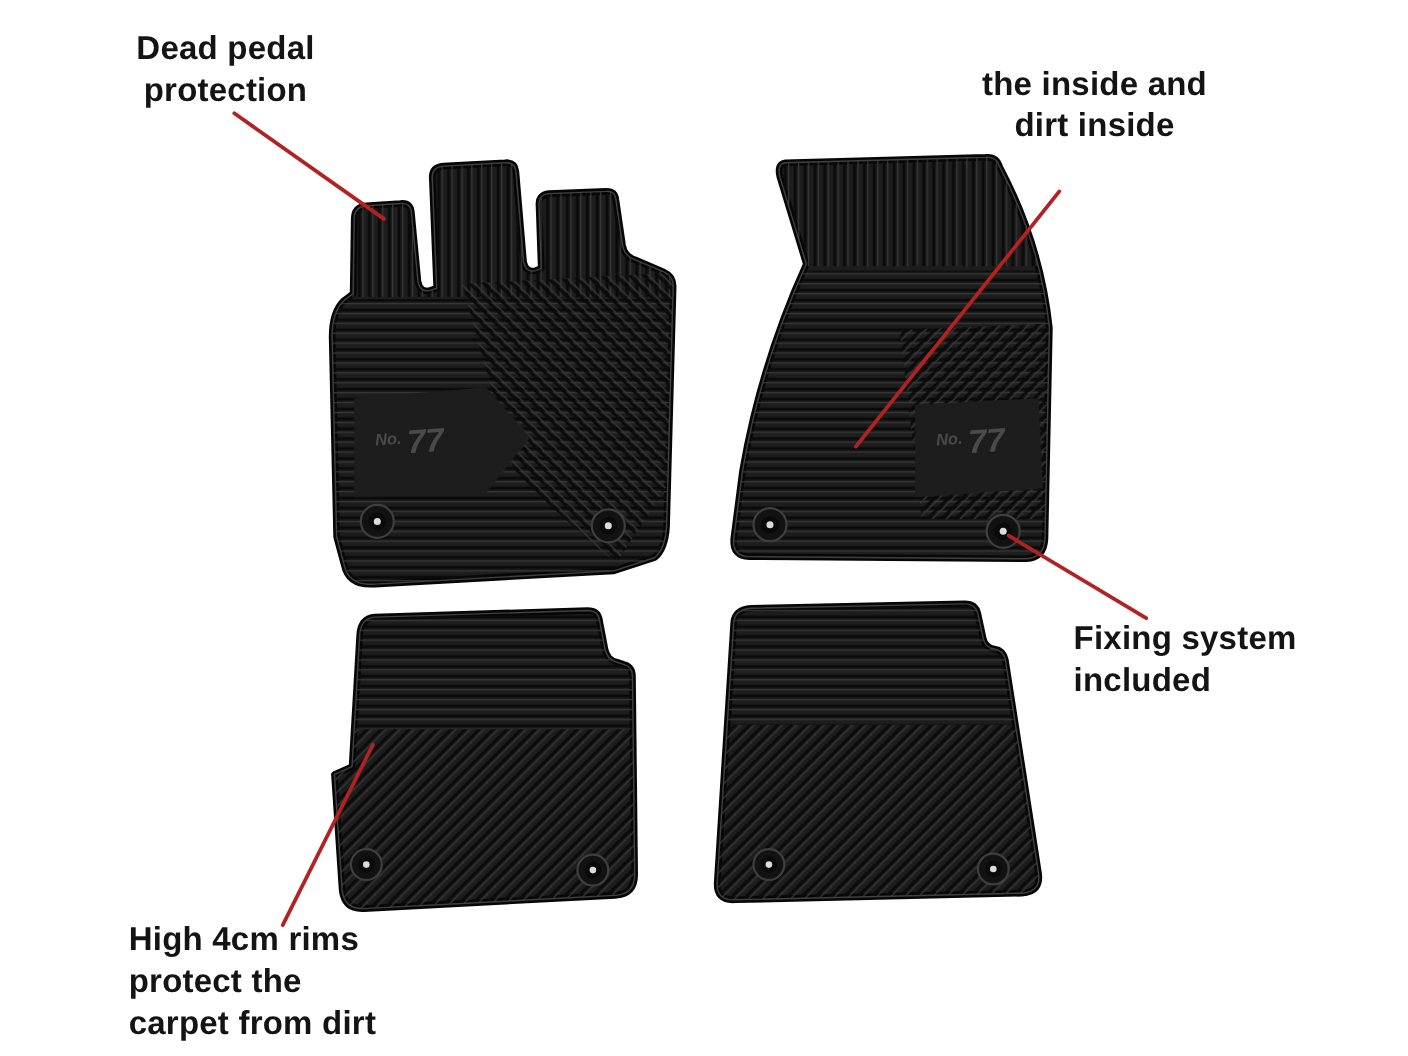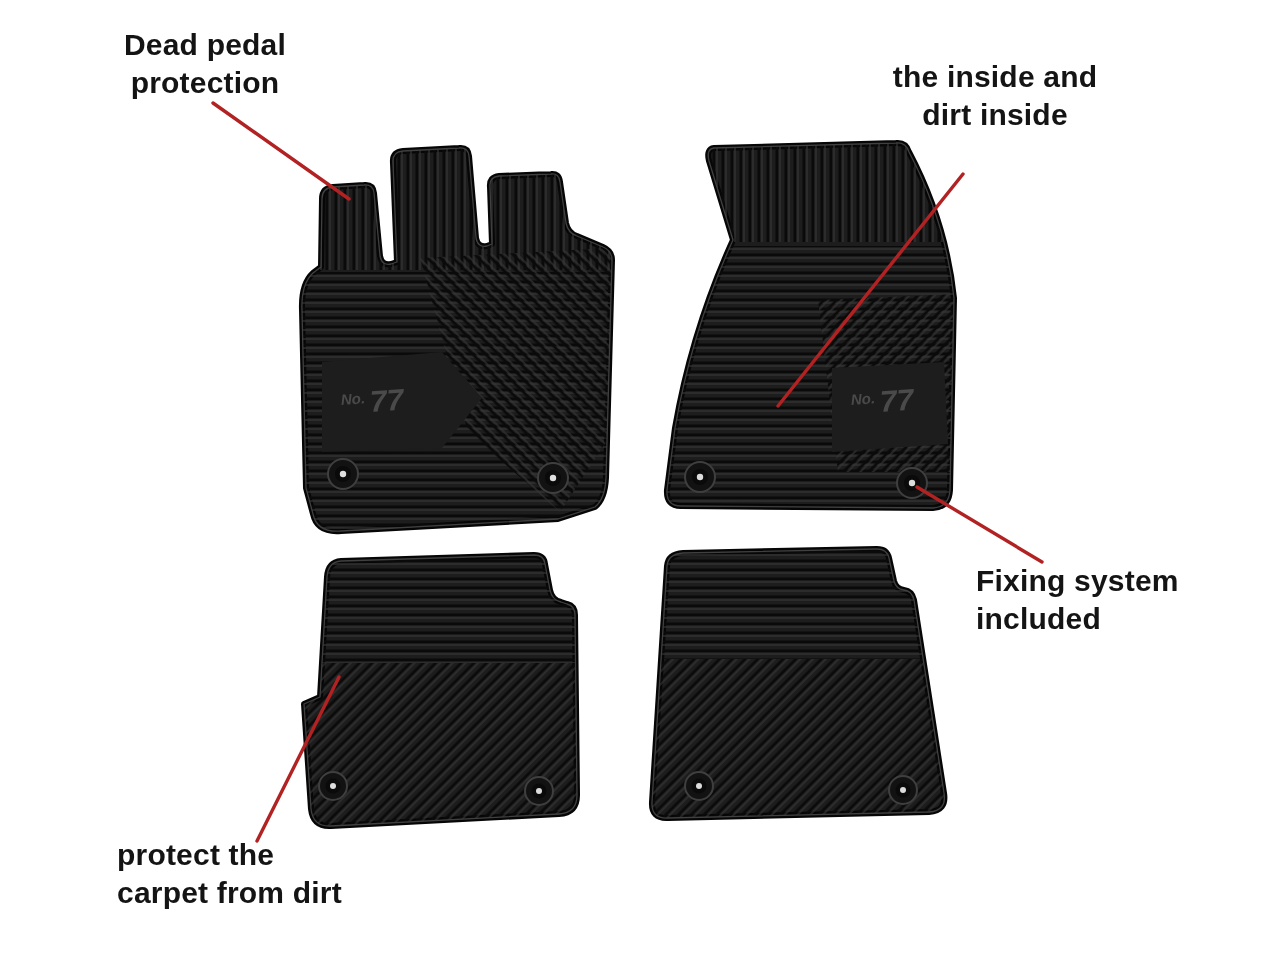--- a/index.html
+++ b/index.html
@@ -166,17 +166,18 @@
     <span>the inside and</span>
     <span>dirt inside</span>
   </div>
 
   <div class="ann ta-l" style="left:932px;top:562px;width:240px;margin-left:44px;">
     <span>Fixing system</span>
     <span>included</span>
   </div>
 
   <div class="ann ta-l" style="left:117px;top:836px;width:280px;">
+    <span>High 4cm rims</span>
     <span>protect the</span>
     <span>carpet  from dirt</span>
   </div>
 
 </div>
 
 </body></html>

